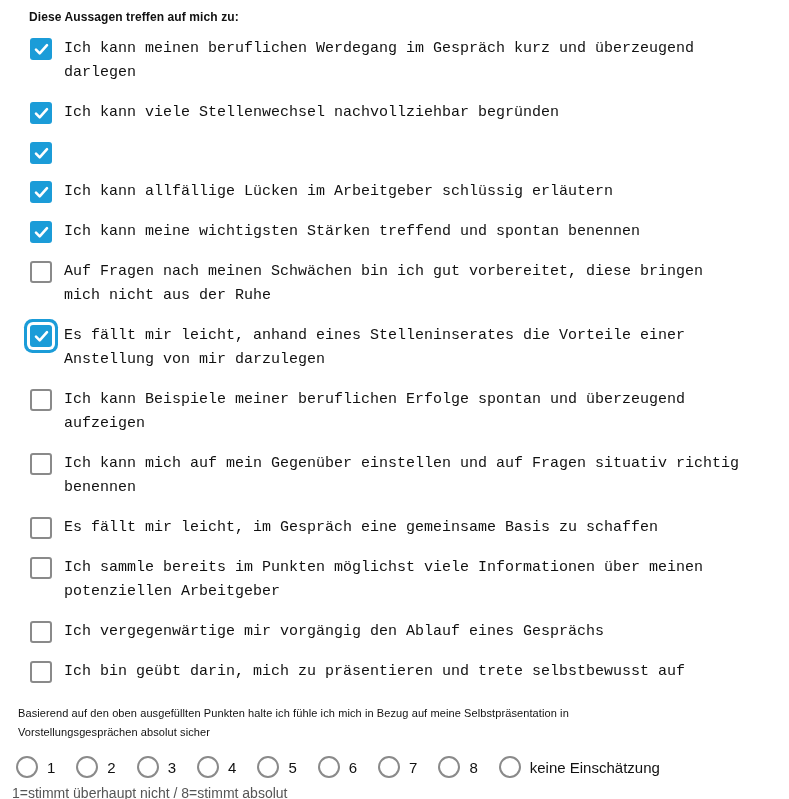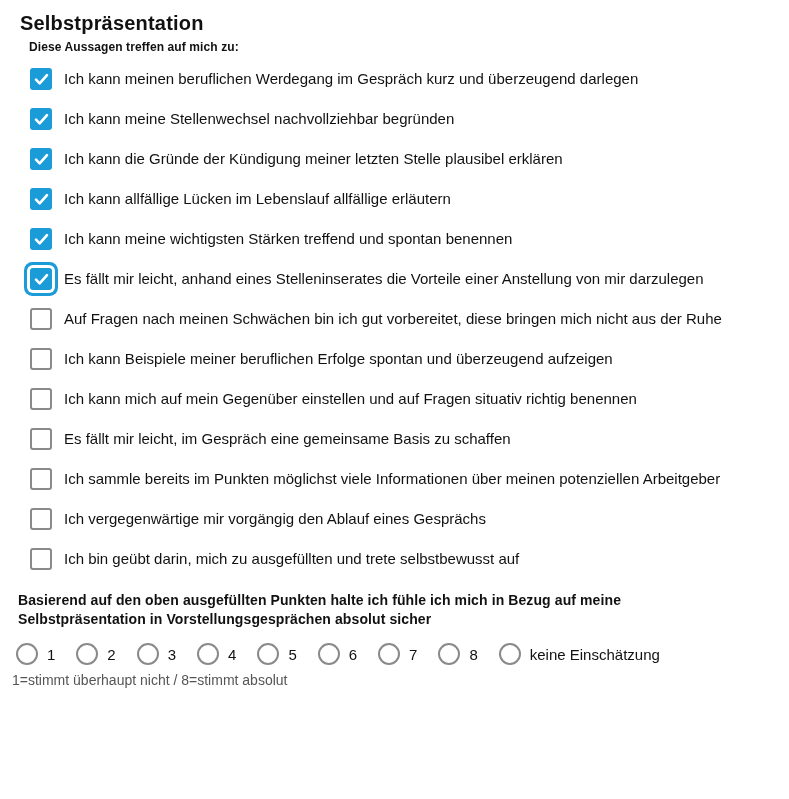--- a/index.html
+++ b/index.html
@@ -19,21 +19,21 @@
     margin: 2px 0 5px 0;
     letter-spacing: 0.2px;
   }
   .subtitle {
     margin-left: 9px;
     font-size: 12px;
     font-weight: bold;
     letter-spacing: 0.1px;
   }
 
-  .checklist { margin-left: 10px; margin-top: 13px; }
+  .checklist { margin-left: 10px; margin-top: 13px; font-family: Liberation Mono, monospace; }
   .check-row {
     display: flex;
     align-items: flex-start;
     margin-bottom: 16px;
   }
   .cb {
     width: 22px; height: 22px;
     flex: none;
     border: 2px solid var(--cb-border, #8a8a8a);
     border-radius: 3px;
@@ -50,22 +50,22 @@
     box-shadow: 0 0 0 3px #ffffff, 0 0 0 6px var(--accent, #1b9cd8);
   }
   .check-label {
     font-size: 15px;
     line-height: 24px;
     max-width: 680px;
   }
 
   .rating { margin-left: -2px; margin-top: 20px; }
   .rating-question {
-    font-size: 14px;
-    font-weight: bold;
+    font-size: 11px;
+    font-weight: normal;
     line-height: 18.5px;
     max-width: 670px;
     letter-spacing: 0.1px;
   }
   .radio-row {
     display: flex;
     align-items: center;
     margin: 15px 0 0 -2px;
   }
   .radio-option {
@@ -86,99 +86,97 @@
   .legend {
     margin: 7px 0 0 -6px;
     font-size: 14px;
     color: var(--muted, #555555);
   }
 </style>
 </head>
 <body>
 
 <div class="container">
-  <div class="page-title">Selbstpräsentation</div>
   <div class="subtitle">Diese Aussagen treffen auf mich zu:</div>
 
   <div class="checklist">
       <div class="check-row">
         <div class="cb checked">
           <svg width="15" height="13" viewBox="0 0 15 13">
             <path d="M2 6.6 L5.7 10.3 L13 2.2" fill="none" stroke="#ffffff" stroke-width="2.6" stroke-linecap="round" stroke-linejoin="round"></path>
           </svg>
         </div>
         <div class="check-label">Ich kann meinen beruflichen Werdegang im Gespräch kurz und überzeugend darlegen</div>
       </div>
       <div class="check-row">
         <div class="cb checked">
           <svg width="15" height="13" viewBox="0 0 15 13">
             <path d="M2 6.6 L5.7 10.3 L13 2.2" fill="none" stroke="#ffffff" stroke-width="2.6" stroke-linecap="round" stroke-linejoin="round"></path>
           </svg>
         </div>
-        <div class="check-label">Ich kann meine Stellenwechsel nachvollziehbar begründen</div>
-      </div>
-      <div class="check-row">
-        <div class="cb checked">
-          <svg width="15" height="13" viewBox="0 0 15 13">
-            <path d="M2 6.6 L5.7 10.3 L13 2.2" fill="none" stroke="#ffffff" stroke-width="2.6" stroke-linecap="round" stroke-linejoin="round"></path>
-          </svg>
-        </div>
-        <div class="check-label">Ich kann die Gründe der Kündigung meiner letzten Stelle plausibel erklären</div>
-      </div>
-      <div class="check-row">
-        <div class="cb checked">
-          <svg width="15" height="13" viewBox="0 0 15 13">
-            <path d="M2 6.6 L5.7 10.3 L13 2.2" fill="none" stroke="#ffffff" stroke-width="2.6" stroke-linecap="round" stroke-linejoin="round"></path>
-          </svg>
-        </div>
-        <div class="check-label">Ich kann allfällige Lücken im Lebenslauf allfällige erläutern</div>
+        <div class="check-label">Ich kann viele Stellenwechsel nachvollziehbar begründen</div>
+      </div>
+      <div class="check-row">
+        <div class="cb checked">
+          <svg width="15" height="13" viewBox="0 0 15 13">
+            <path d="M2 6.6 L5.7 10.3 L13 2.2" fill="none" stroke="#ffffff" stroke-width="2.6" stroke-linecap="round" stroke-linejoin="round"></path>
+          </svg>
+        </div>
+      </div>
+      <div class="check-row">
+        <div class="cb checked">
+          <svg width="15" height="13" viewBox="0 0 15 13">
+            <path d="M2 6.6 L5.7 10.3 L13 2.2" fill="none" stroke="#ffffff" stroke-width="2.6" stroke-linecap="round" stroke-linejoin="round"></path>
+          </svg>
+        </div>
+        <div class="check-label">Ich kann allfällige Lücken im Arbeitgeber schlüssig erläutern</div>
       </div>
       <div class="check-row">
         <div class="cb checked">
           <svg width="15" height="13" viewBox="0 0 15 13">
             <path d="M2 6.6 L5.7 10.3 L13 2.2" fill="none" stroke="#ffffff" stroke-width="2.6" stroke-linecap="round" stroke-linejoin="round"></path>
           </svg>
         </div>
         <div class="check-label">Ich kann meine wichtigsten Stärken treffend und spontan benennen</div>
       </div>
       <div class="check-row">
+        <div class="cb"></div>
+        <div class="check-label">Auf Fragen nach meinen Schwächen bin ich gut vorbereitet, diese bringen mich nicht aus der Ruhe</div>
+      </div>
+      <div class="check-row">
         <div class="cb checked focused">
           <svg width="15" height="13" viewBox="0 0 15 13">
             <path d="M2 6.6 L5.7 10.3 L13 2.2" fill="none" stroke="#ffffff" stroke-width="2.6" stroke-linecap="round" stroke-linejoin="round"></path>
           </svg>
         </div>
         <div class="check-label">Es fällt mir leicht, anhand eines Stelleninserates die Vorteile einer Anstellung von mir darzulegen</div>
       </div>
       <div class="check-row">
         <div class="cb"></div>
-        <div class="check-label">Auf Fragen nach meinen Schwächen bin ich gut vorbereitet, diese bringen mich nicht aus der Ruhe</div>
-      </div>
-      <div class="check-row">
-        <div class="cb"></div>
         <div class="check-label">Ich kann Beispiele meiner beruflichen Erfolge spontan und überzeugend aufzeigen</div>
       </div>
       <div class="check-row">
         <div class="cb"></div>
         <div class="check-label">Ich kann mich auf mein Gegenüber einstellen und auf Fragen situativ richtig benennen</div>
       </div>
       <div class="check-row">
         <div class="cb"></div>
         <div class="check-label">Es fällt mir leicht, im Gespräch eine gemeinsame Basis zu schaffen</div>
       </div>
       <div class="check-row">
         <div class="cb"></div>
         <div class="check-label">Ich sammle bereits im Punkten möglichst viele Informationen über meinen potenziellen Arbeitgeber</div>
       </div>
       <div class="check-row">
         <div class="cb"></div>
         <div class="check-label">Ich vergegenwärtige mir vorgängig den Ablauf eines Gesprächs</div>
       </div>
       <div class="check-row">
         <div class="cb"></div>
-        <div class="check-label">Ich bin geübt darin, mich zu ausgefüllten und trete selbstbewusst auf</div>
+        <div class="check-label">Ich bin geübt darin, mich zu präsentieren und trete selbstbewusst auf</div>
       </div>
     </div>
 
   <div class="rating">
     <div class="rating-question">Basierend auf den oben ausgefüllten Punkten halte ich fühle ich mich in Bezug auf meine Selbstpräsentation in Vorstellungsgesprächen absolut sicher</div>
     <div class="radio-row">
         <div class="radio-option">
           <div class="radio"></div>
           <span class="radio-label">1</span>
         </div>

